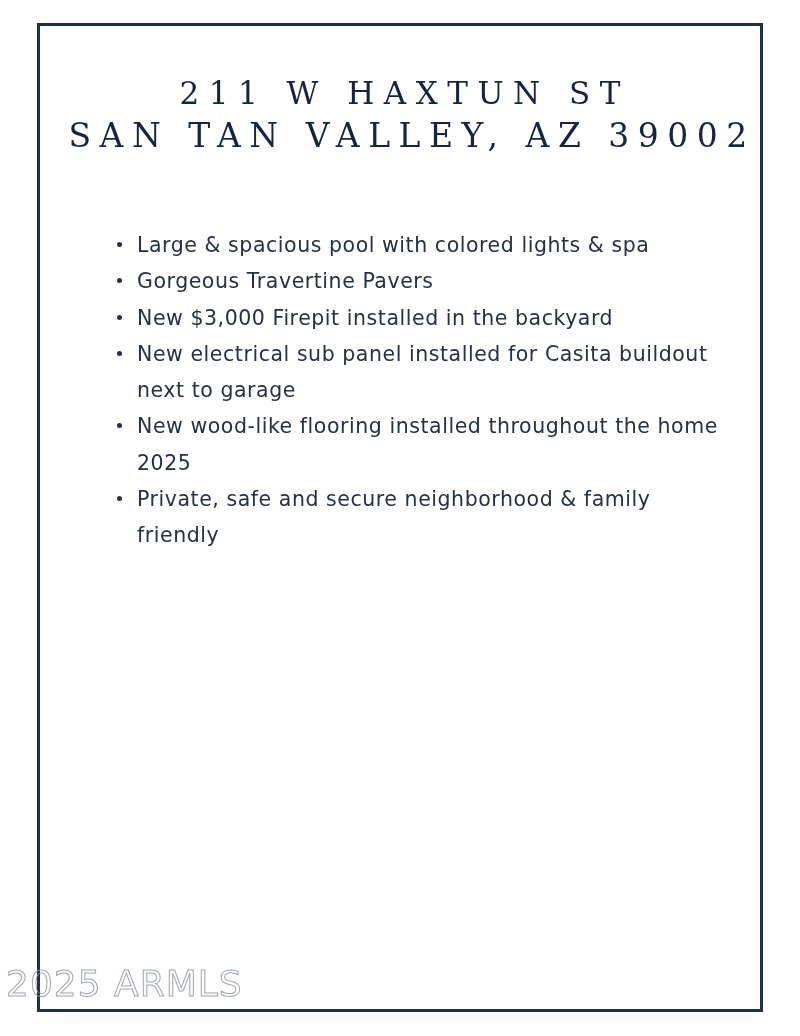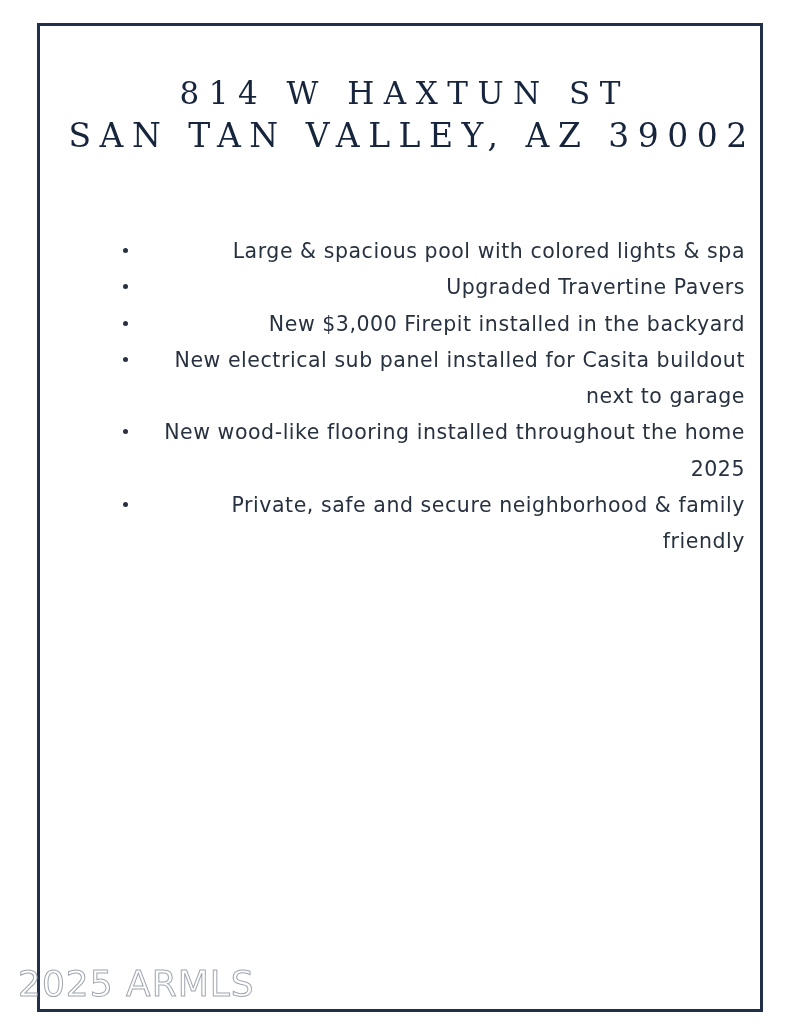--- a/index.html
+++ b/index.html
@@ -61,24 +61,23 @@
     line-height: 44px;
     text-indent: 8.5px;
   }
 
   
   #features-list {
     position: absolute;
     left: 108px;
     top: 221px;
     width: 625px;
-    margin: 12px;
+    margin: 6px;
     padding: 0;
     list-style: none;
-    text-align: right;
   }
   .feature-item {
     position: relative;
     padding-left: 23px;
     margin: 0 0 0 0;
     color: #27313f;
     font-family: "DejaVu Sans", "Liberation Sans", sans-serif;
     font-size: 20.5px;
     line-height: 36.3px;
     letter-spacing: 0.55px;
@@ -100,43 +99,42 @@
     left: 6px;
     top: 963px;
     font-family: "DejaVu Sans", "Liberation Sans", sans-serif;
     font-size: 36px;
     letter-spacing: 1px;
     font-weight: 400;
     color: transparent;
     -webkit-text-stroke: 1px #8f96a3;
     white-space: nowrap;
     opacity: 0.85;
-    margin-left: 12px;
   }
 </style>
 </head>
 <body>
 
 <div id="flyer">
 
   <div id="frame-border"></div>
 
   <div id="heading">
-    <div class="heading-line" id="heading-line-1">814 W HAXTUN ST</div>
+    <div class="heading-line" id="heading-line-1">211 W HAXTUN ST</div>
     <div class="heading-line" id="heading-line-2">SAN TAN VALLEY, AZ 39002</div>
   </div>
 
   <ul id="features-list">
     <li class="feature-item">
       <span class="feature-bullet"></span>
       <span>Large &amp; spacious pool with colored lights &amp; spa</span>
     </li>
     <li class="feature-item">
       <span class="feature-bullet"></span>
-      <span>Upgraded Travertine Pavers</span>
+      <span>Gorgeous Travertine Pavers</span>
     </li>
     <li class="feature-item">
       <span class="feature-bullet"></span>
       <span>New $3,000 Firepit installed in the backyard</span>
     </li>
     <li class="feature-item">
       <span class="feature-bullet"></span>
       <span>New electrical sub panel installed for Casita buildout next to garage</span>
     </li>
     <li class="feature-item">

